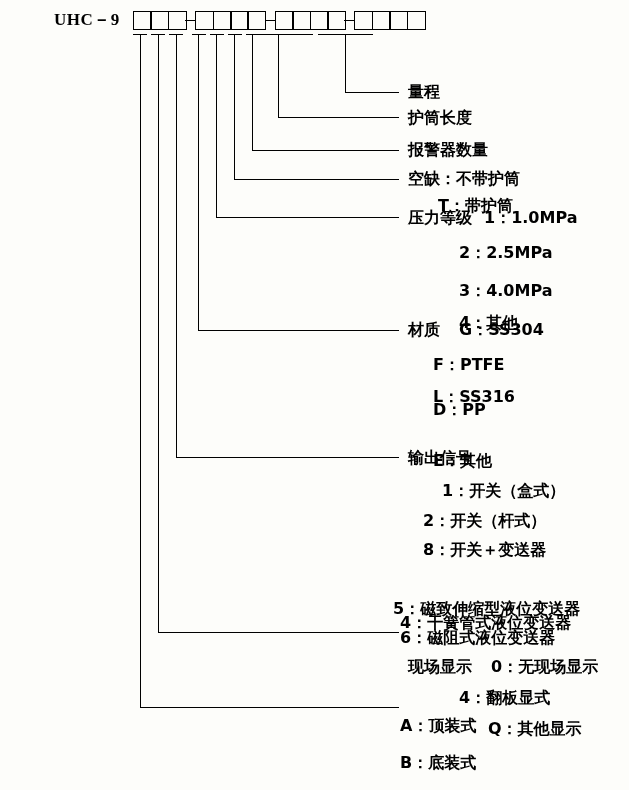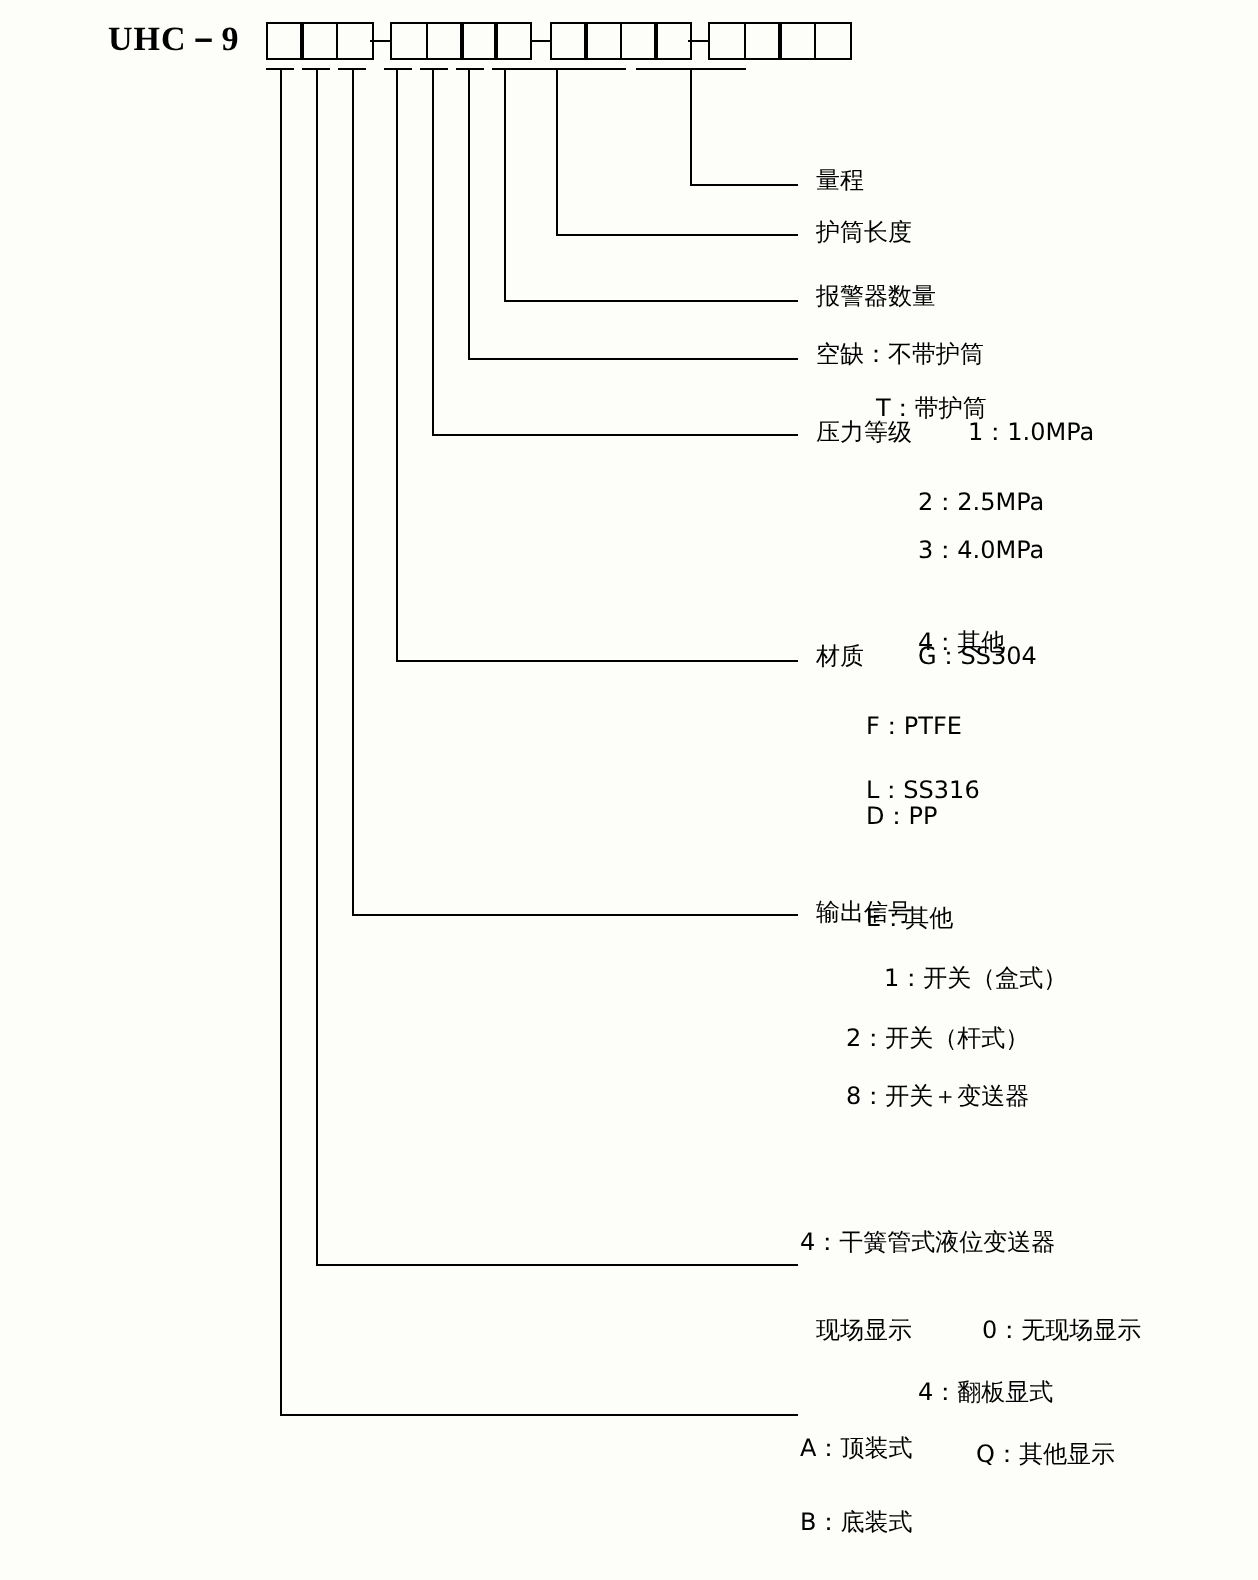--- a/index.html
+++ b/index.html
@@ -69,21 +69,22 @@
   
   .lbl {
     position: absolute;
     white-space: nowrap;
     font-size: 16.5px;
     line-height: 1;
     font-family: "Liberation Serif", "DejaVu Serif", serif;
   }
   .cjk {
     font-family: "DejaVu Sans", "Liberation Sans", sans-serif;
-    font-size: 12px;
+    font-size: 16px;
+    font-weight: bold;
   }
 </style>
 </head>
 <body>
 
 <div id="root">
 
   <div class="model-prefix">UHC－9</div>
 
   <div class="boxrow">
@@ -159,35 +160,37 @@
   <div class="lbl cjk" style="left:408px; top:110px;">护筒长度</div>
 
   <div class="lbl cjk" style="left:408px; top:142px;">报警器数量</div>
 
   <div class="lbl cjk" style="left:408px; top:171px;">空缺：不带护筒</div>
   <div class="lbl cjk" style="left:438px; top:198px;">T：带护筒</div>
 
   <div class="lbl cjk" style="left:408px; top:210px;">压力等级</div>
   <div class="lbl cjk" style="left:484px; top:210px;">1：1.0MPa</div>
   <div class="lbl cjk" style="left:459px; top:245px;">2：2.5MPa</div>
-  <div class="lbl cjk" style="left:459px; top:269px;">3：4.0MPa</div>
+  <div class="lbl cjk" style="left:459px; top:283px;">3：4.0MPa</div>
   <div class="lbl cjk" style="left:459px; top:315px;">4：其他</div>
 
   <div class="lbl cjk" style="left:408px; top:322px;">材质</div>
   <div class="lbl cjk" style="left:459px; top:322px;">G：SS304</div>
   <div class="lbl cjk" style="left:433px; top:357px;">F：PTFE</div>
   <div class="lbl cjk" style="left:433px; top:389px;">L：SS316</div>
   <div class="lbl cjk" style="left:433px; top:402px;">D：PP</div>
   <div class="lbl cjk" style="left:433px; top:453px;">E：其他</div>
 
   <div class="lbl cjk" style="left:408px; top:450px;">输出信号</div>
   <div class="lbl cjk" style="left:442px; top:483px;">1：开关（盒式）</div>
   <div class="lbl cjk" style="left:423px; top:513px;">2：开关（杆式）</div>
   <div class="lbl cjk" style="left:423px; top:542px;">8：开关＋变送器</div>
   <div class="lbl cjk" style="left:400px; top:572px;margin-top:43px;">4：干簧管式液位变送器</div>
+  <div class="lbl cjk" style="left:393px; top:601px;">5：磁致伸缩型液位变送器</div>
+  <div class="lbl cjk" style="left:400px; top:630px;">6：磁阻式液位变送器</div>
 
   <div class="lbl cjk" style="left:408px; top:659px;">现场显示</div>
   <div class="lbl cjk" style="left:491px; top:659px;">0：无现场显示</div>
   <div class="lbl cjk" style="left:459px; top:690px;">4：翻板显式</div>
   <div class="lbl cjk" style="left:448px; top:721px;margin-left:40px;">Q：其他显示</div>
 
   <div class="lbl cjk" style="left:400px; top:718px;">A：顶装式</div>
   <div class="lbl cjk" style="left:400px; top:755px;">B：底装式</div>
 
 </div>

